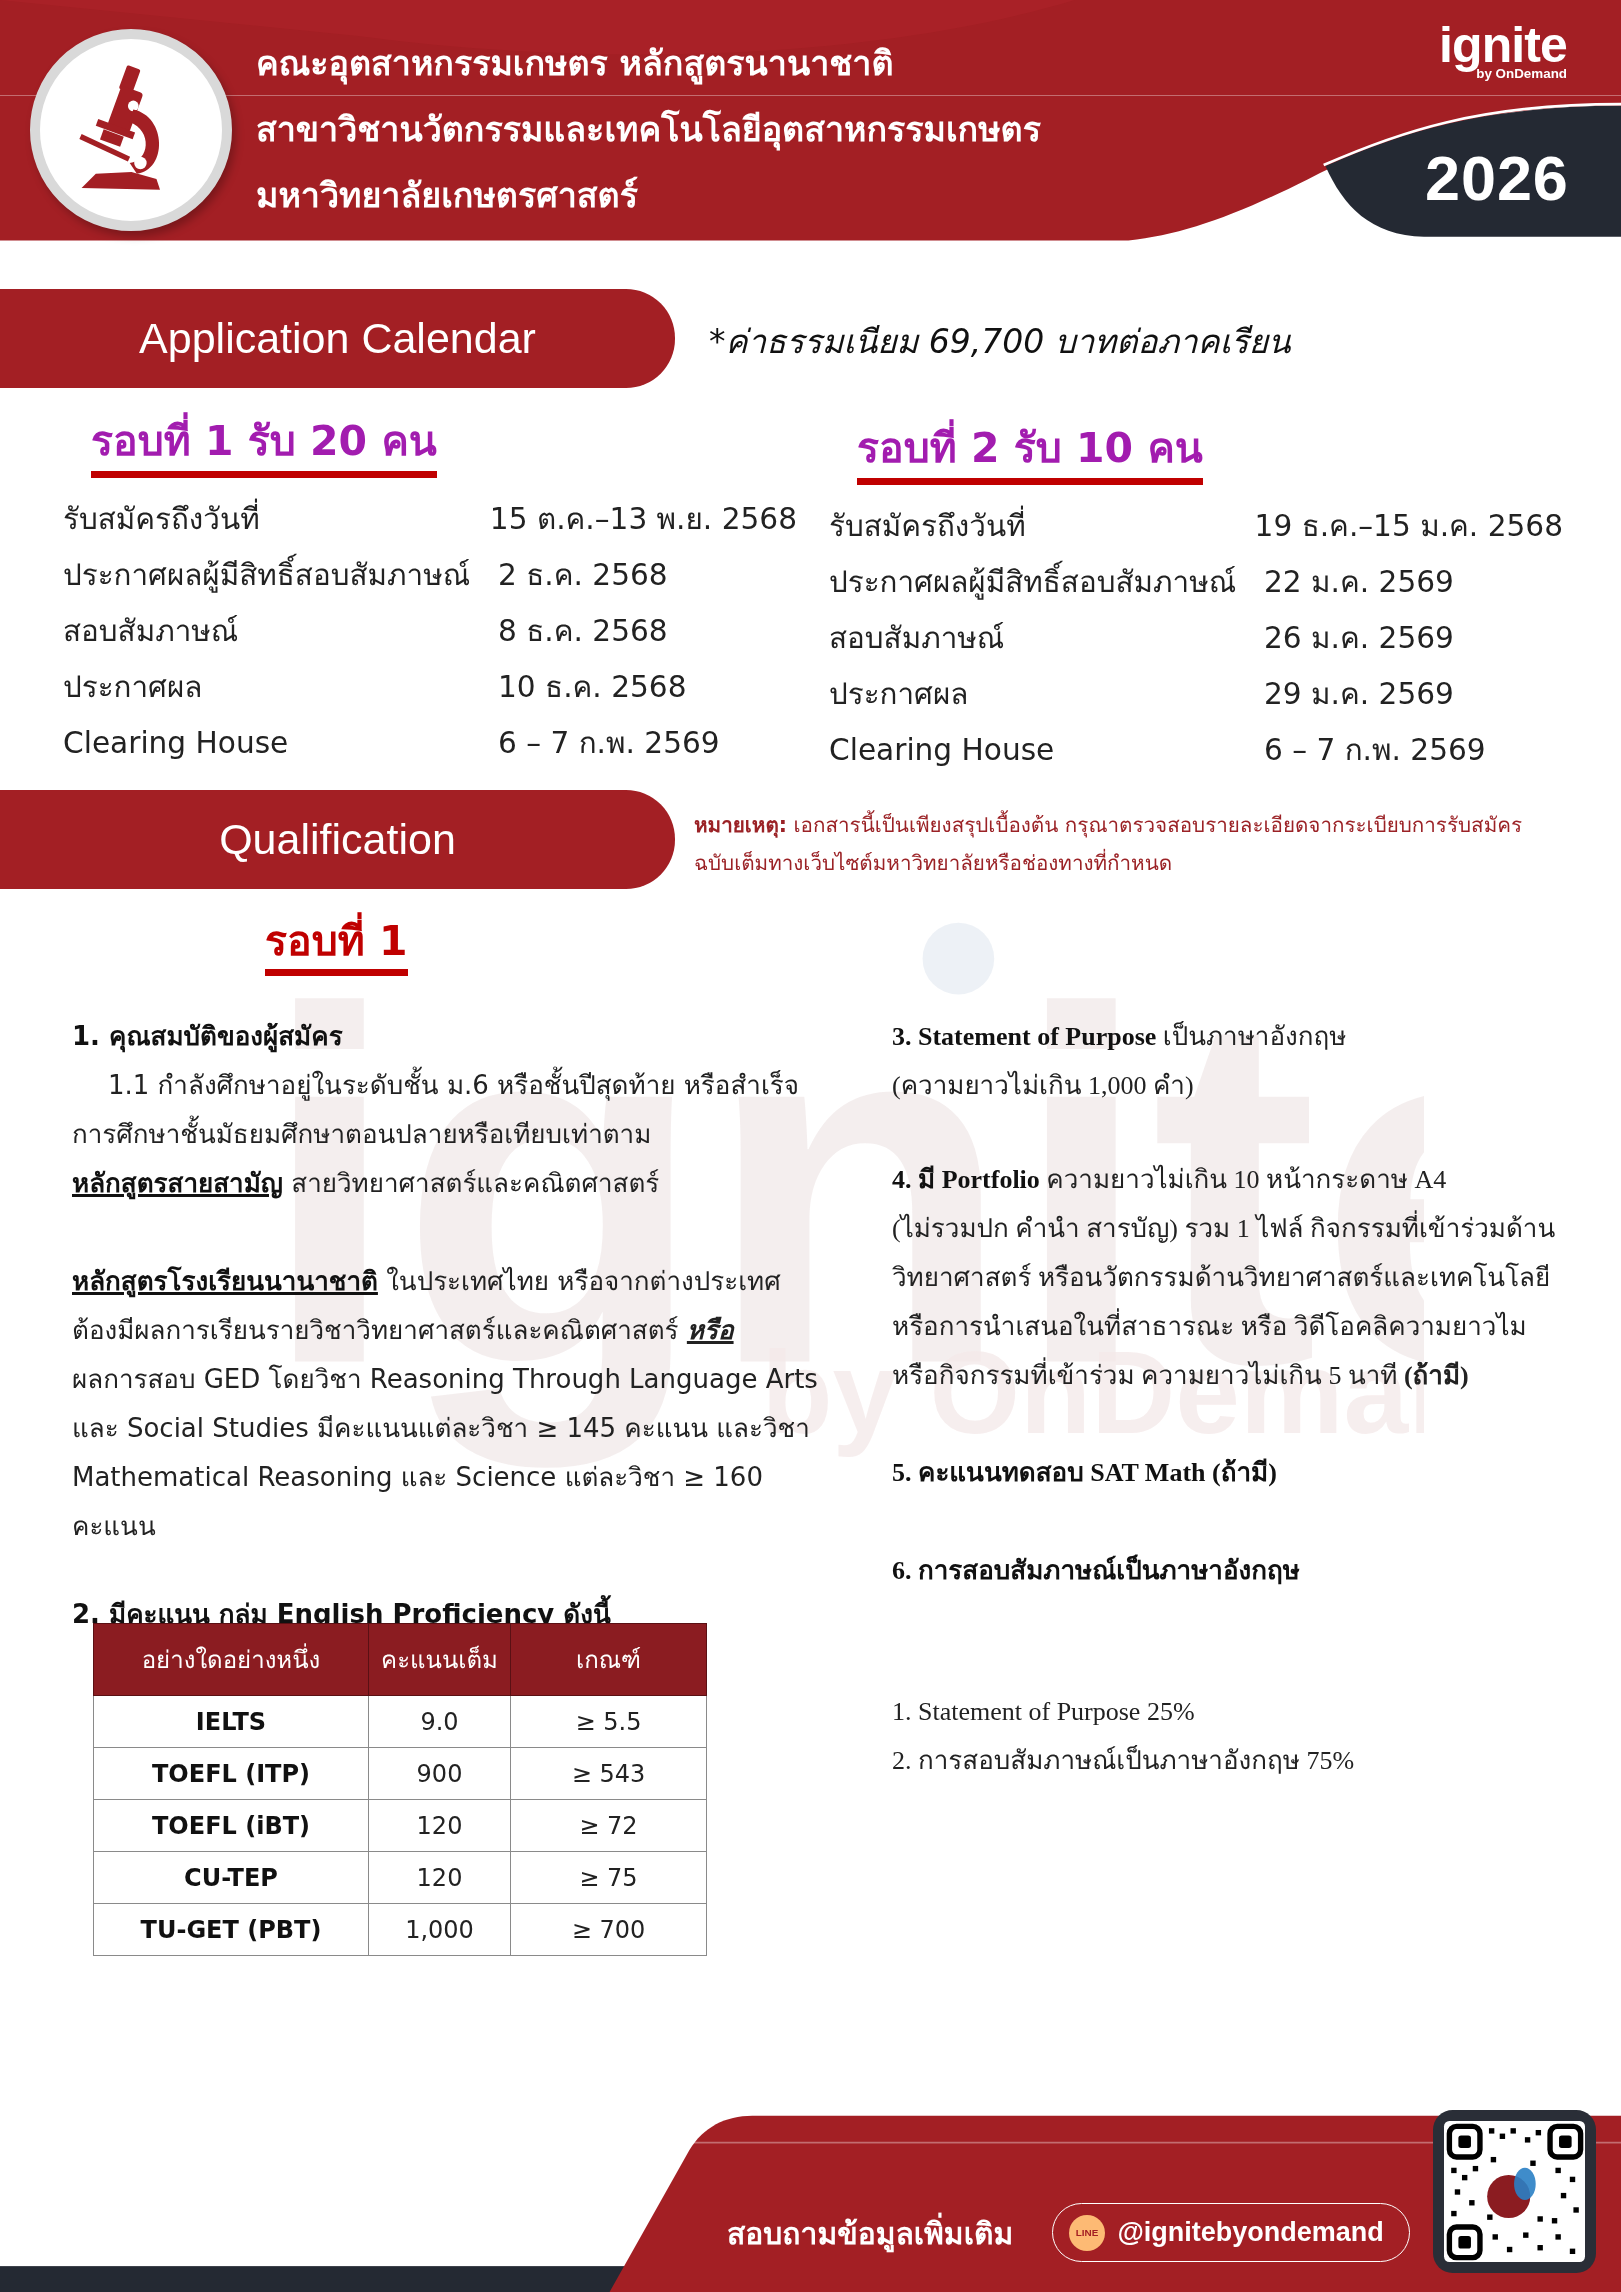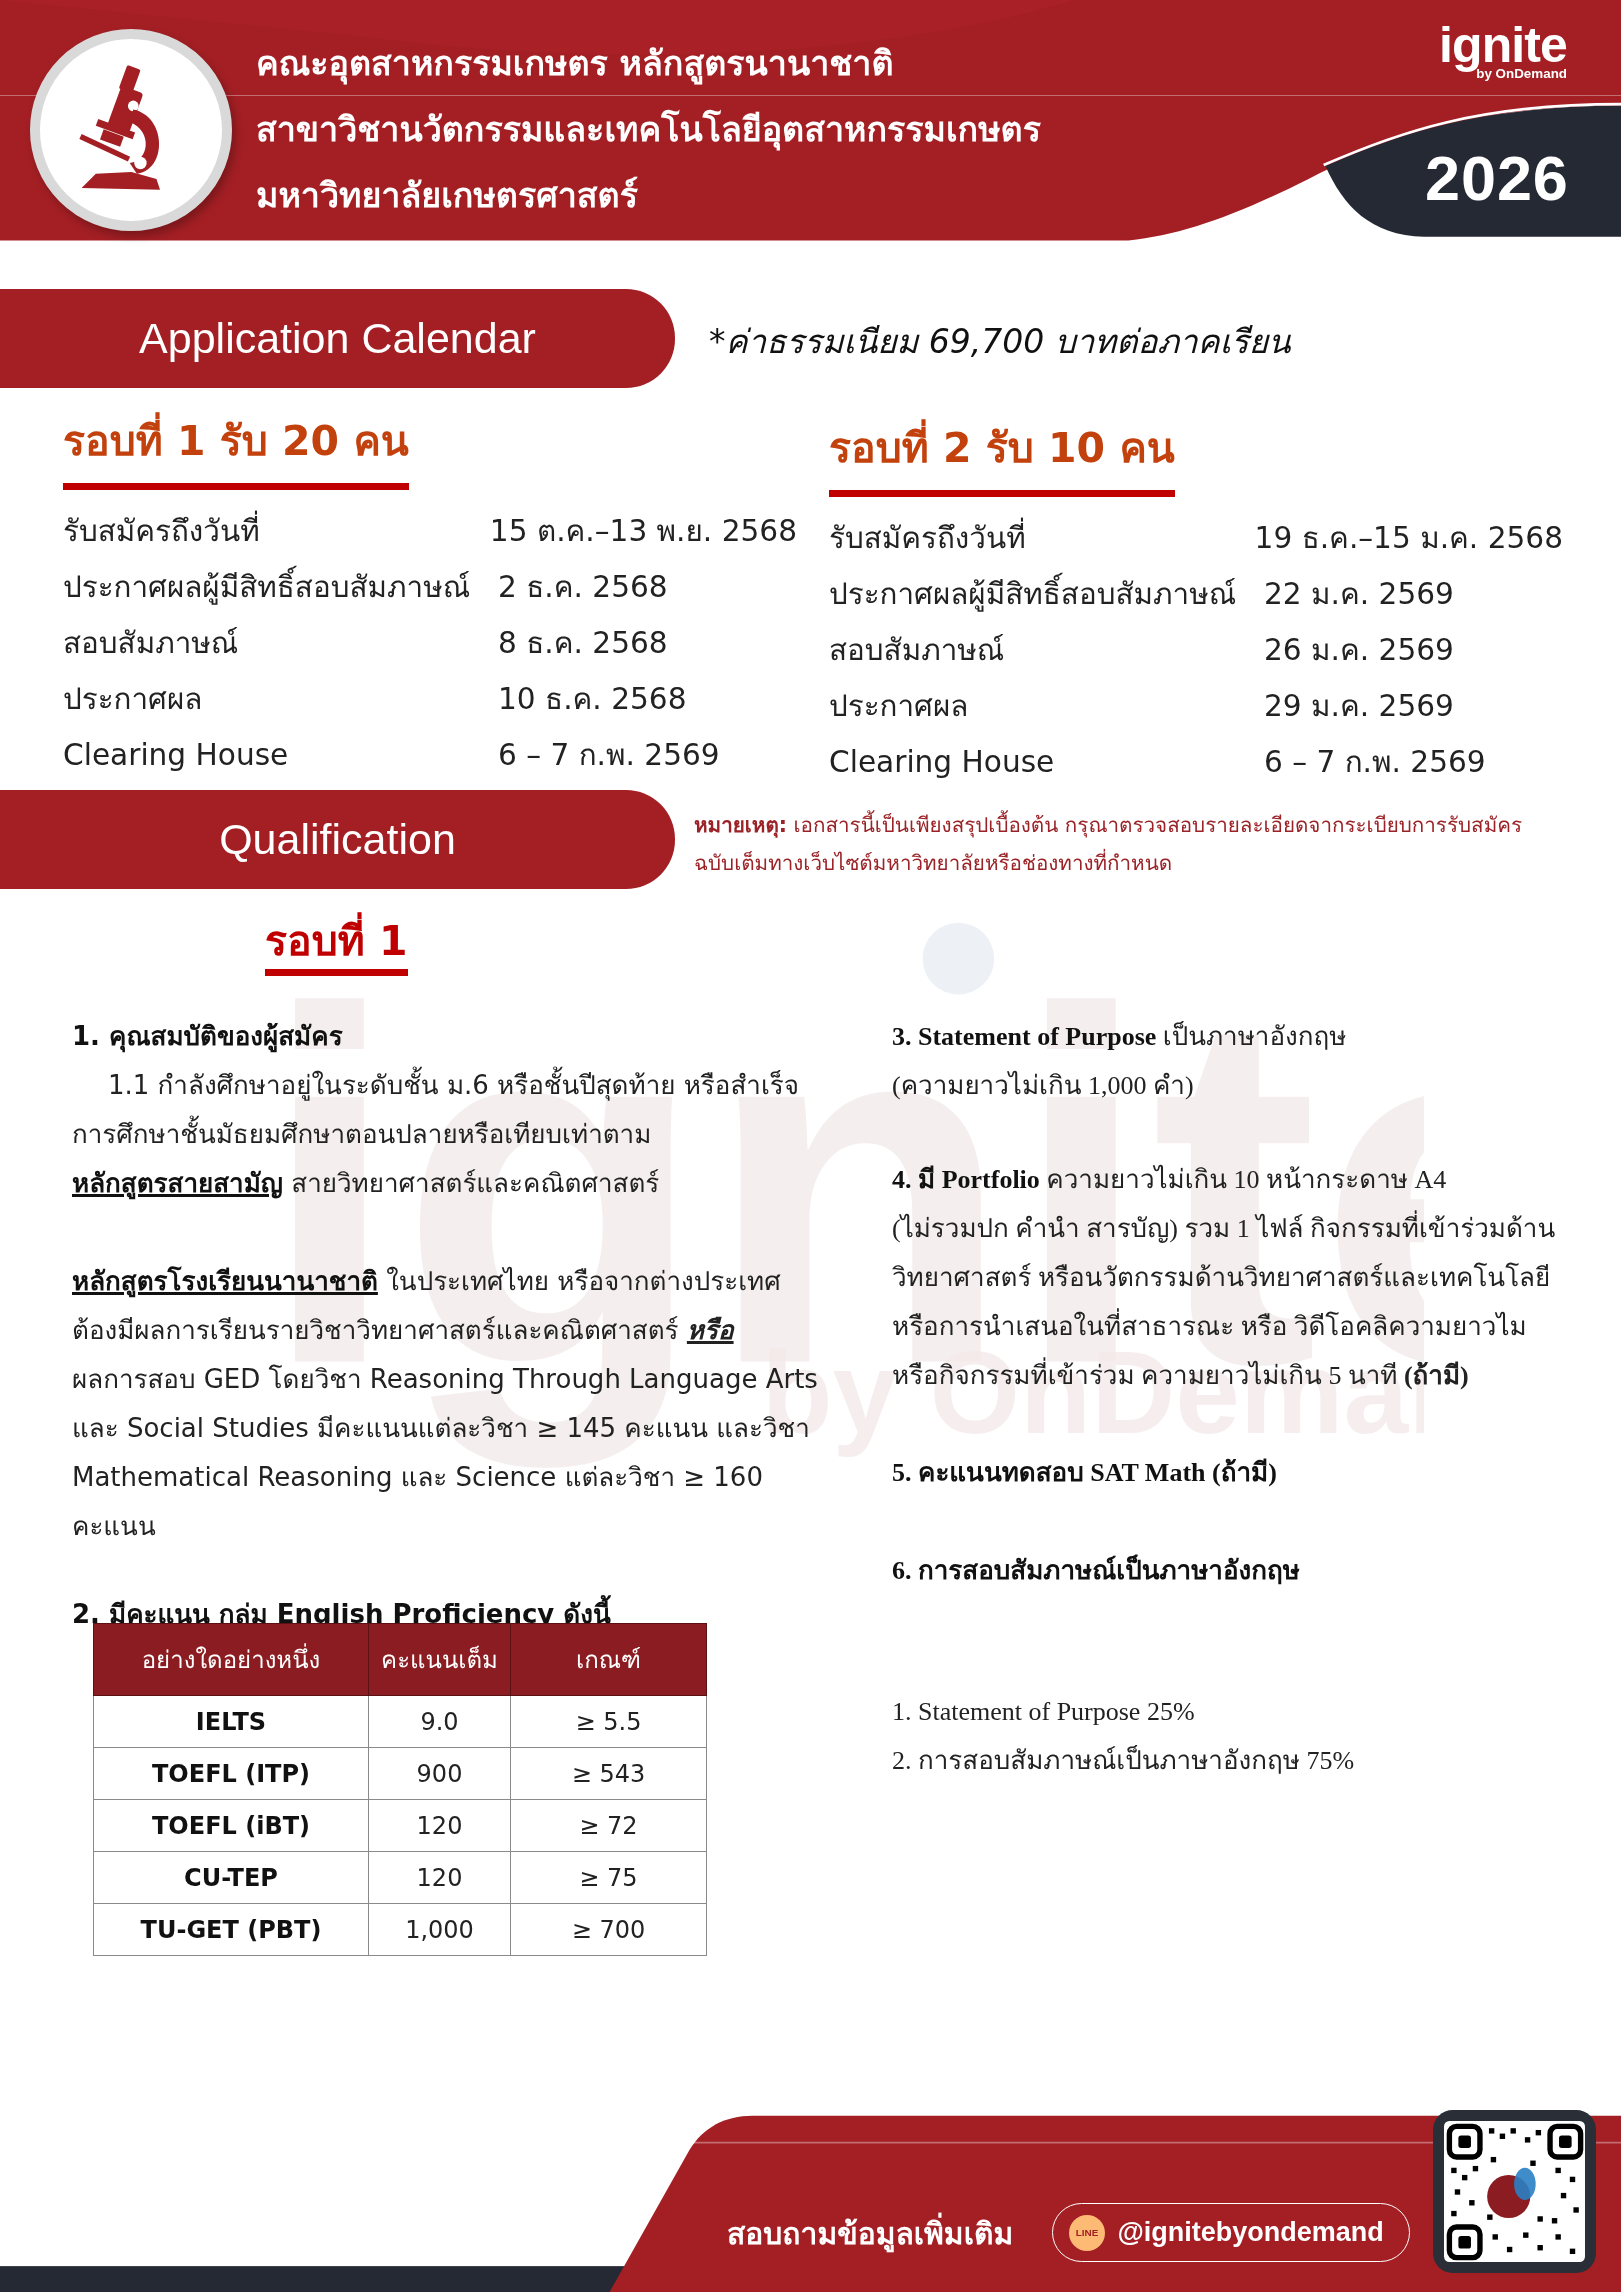--- a/index.html
+++ b/index.html
@@ -23,21 +23,21 @@
   .pill.calendar { top: 289px; width: 675px; }
   .pill.qual { top: 790px; width: 675px; }
   .fee-note { position: absolute; left: 709px; top: 315px; font-size: 33px; font-style: italic; color: #111; font-family: "DejaVu Sans", sans-serif; }
   .disclaimer { position: absolute; left: 694px; top: 806px; width: 860px; color: #9b2226; font-size: 20.6px; line-height: 38px; font-family: "DejaVu Sans", sans-serif; }
   .disclaimer b { font-weight: bold; }
 
   
   .round { position: absolute; width: 734px; }
   .round.r1 { left: 63px; top: 412px; }
   .round.r2 { left: 829px; top: 419px; }
-  .round-title { display: inline-block; color: #c2410c; font-size: 41px; font-weight: bold; line-height: 59px; border-bottom: 7.2px solid #c00000; padding-bottom: 12px; margin-bottom: 12.5px; font-family: "DejaVu Sans", sans-serif; }
+  .round-title { display: inline-block; color: #a21caf; font-size: 41px; font-weight: bold; line-height: 59px; border-bottom: 7.2px solid #c00000; padding-bottom: 0px; margin-bottom: 12.5px; font-family: "DejaVu Sans", sans-serif; margin-left: 28px; }
   .cal-row { display: flex; font-size: 29.6px; line-height: 56px; color: #222; font-family: "DejaVu Sans", sans-serif; }
   .cal-label { width: 435px; white-space: nowrap; }
   .cal-date { white-space: nowrap; }
 
   
   .watermark { position: absolute; left: 260px; top: 896px; width: 1164px; height: 573px; pointer-events: none; }
 
   
   .round-sub { position: absolute; left: 265px; top: 913px; color: #c00000; font-size: 41px; font-weight: bold; line-height: 56px; border-bottom: 7.2px solid #c00000; font-family: "DejaVu Sans", sans-serif; }
   .col-left { position: absolute; left: 72px; top: 1012px; width: 752px; font-size: 26px; line-height: 49px; color: #222; font-family: "DejaVu Sans", sans-serif; }

